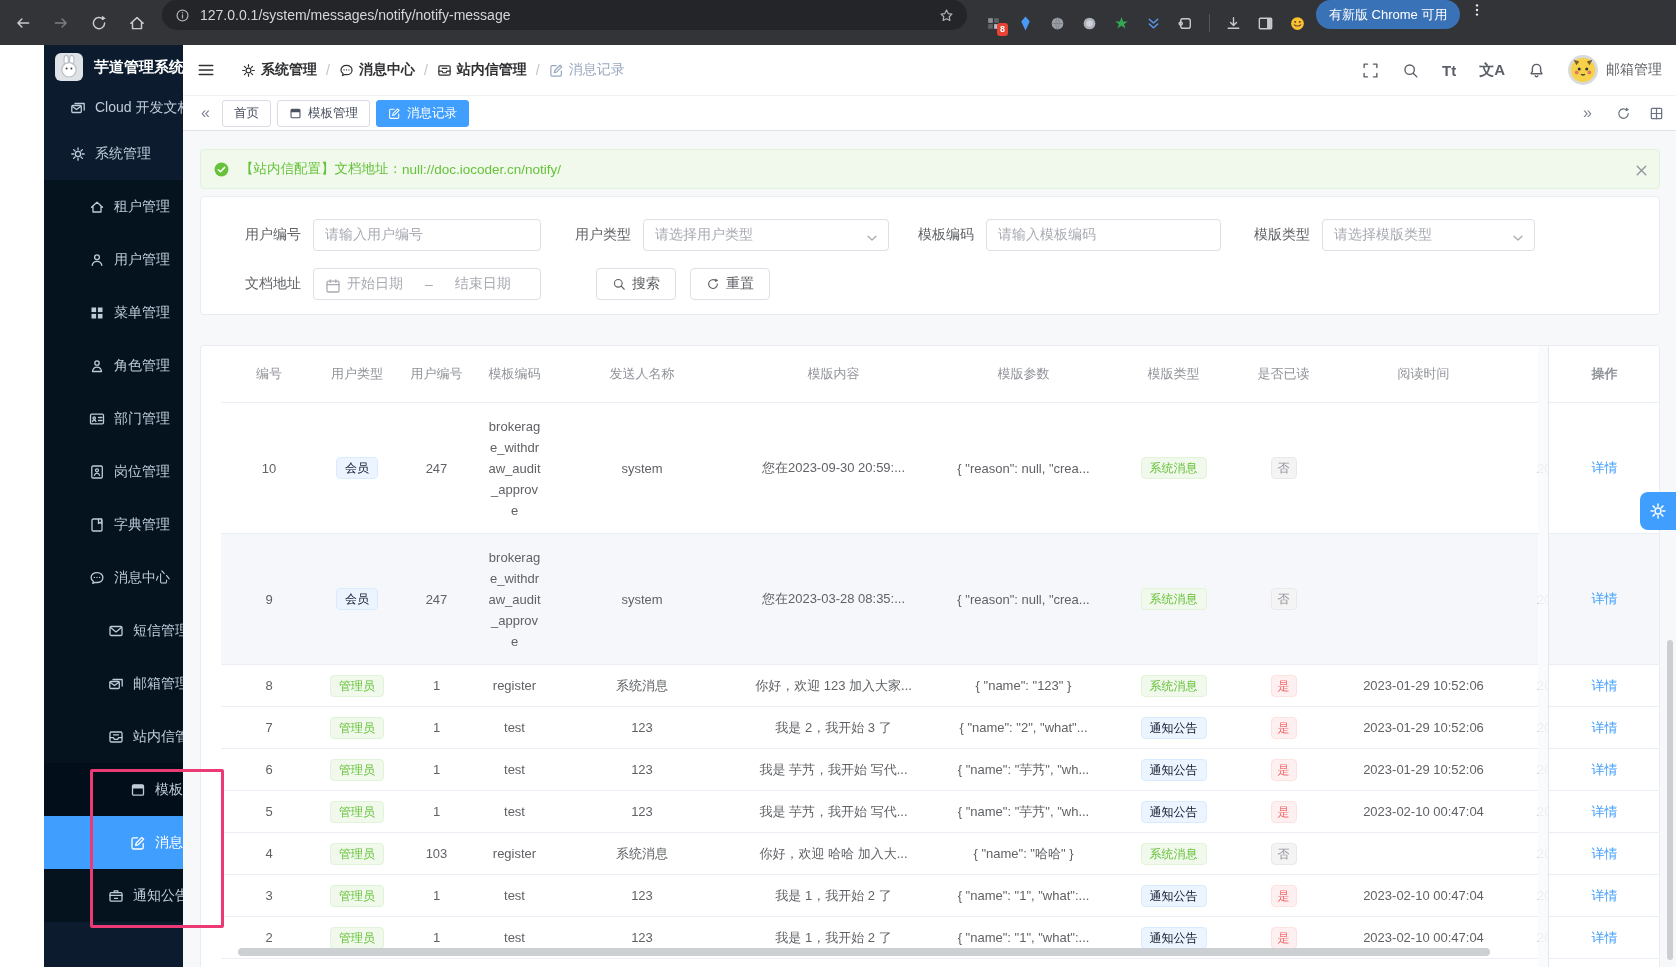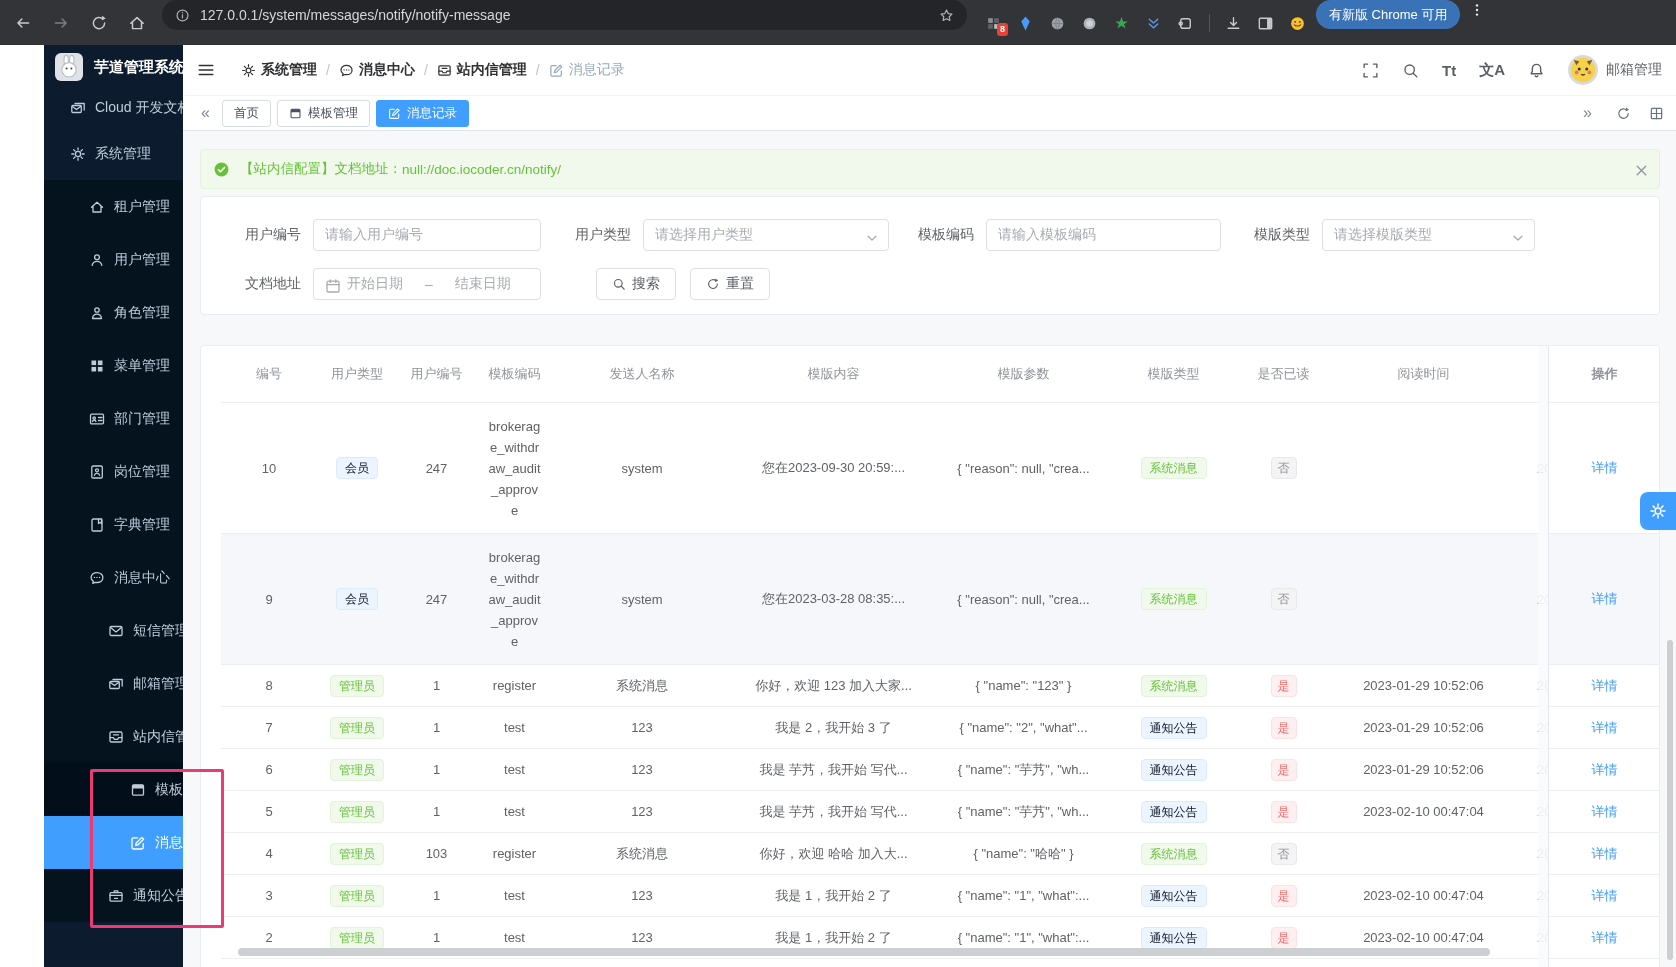--- a/index.html
+++ b/index.html
@@ -236,33 +236,33 @@
         </div>
         <div class="mi d1">
           <svg class="ic" viewBox="0 0 16 16">
             <circle cx="8" cy="5.2" r="2.4" class="s"></circle>
             <path class="s" d="M3.2 13.4c.5-2.8 2.4-4 4.8-4s4.3 1.2 4.8 4"></path>
           </svg>
           <span class="lbl">用户管理</span>
         </div>
         <div class="mi d1">
           <svg class="ic" viewBox="0 0 16 16">
-            <circle cx="8" cy="5" r="2.2" class="s"></circle>
-            <path class="s" d="M3.5 13.5c.4-3 2-4.3 4.5-4.3s4.1 1.3 4.5 4.3z"></path>
-          </svg>
-          <span class="lbl">角色管理</span>
-        </div>
-        <div class="mi d1">
-          <svg class="ic" viewBox="0 0 16 16">
             <rect x="2.5" y="2.5" width="4.6" height="4.6" fill="currentColor"></rect>
             <rect x="8.9" y="2.5" width="4.6" height="4.6" fill="currentColor"></rect>
             <rect x="2.5" y="8.9" width="4.6" height="4.6" fill="currentColor"></rect>
             <rect x="8.9" y="8.9" width="4.6" height="4.6" fill="currentColor"></rect>
           </svg>
           <span class="lbl">菜单管理</span>
+        </div>
+        <div class="mi d1">
+          <svg class="ic" viewBox="0 0 16 16">
+            <circle cx="8" cy="5" r="2.2" class="s"></circle>
+            <path class="s" d="M3.5 13.5c.4-3 2-4.3 4.5-4.3s4.1 1.3 4.5 4.3z"></path>
+          </svg>
+          <span class="lbl">角色管理</span>
         </div>
         <div class="mi d1">
           <svg class="ic" viewBox="0 0 16 16">
             <rect x="1.5" y="3.2" width="13" height="9.6" rx="1.2" class="s"></rect>
             <circle cx="5.2" cy="7" r="1.2" class="s"></circle>
             <path class="s" d="M3.5 10.5c.3-1 .9-1.5 1.7-1.5s1.4.5 1.7 1.5M9.5 6.5H13M9.5 9.5H13"></path>
           </svg>
           <span class="lbl">部门管理</span>
         </div>
         <div class="mi d1">

